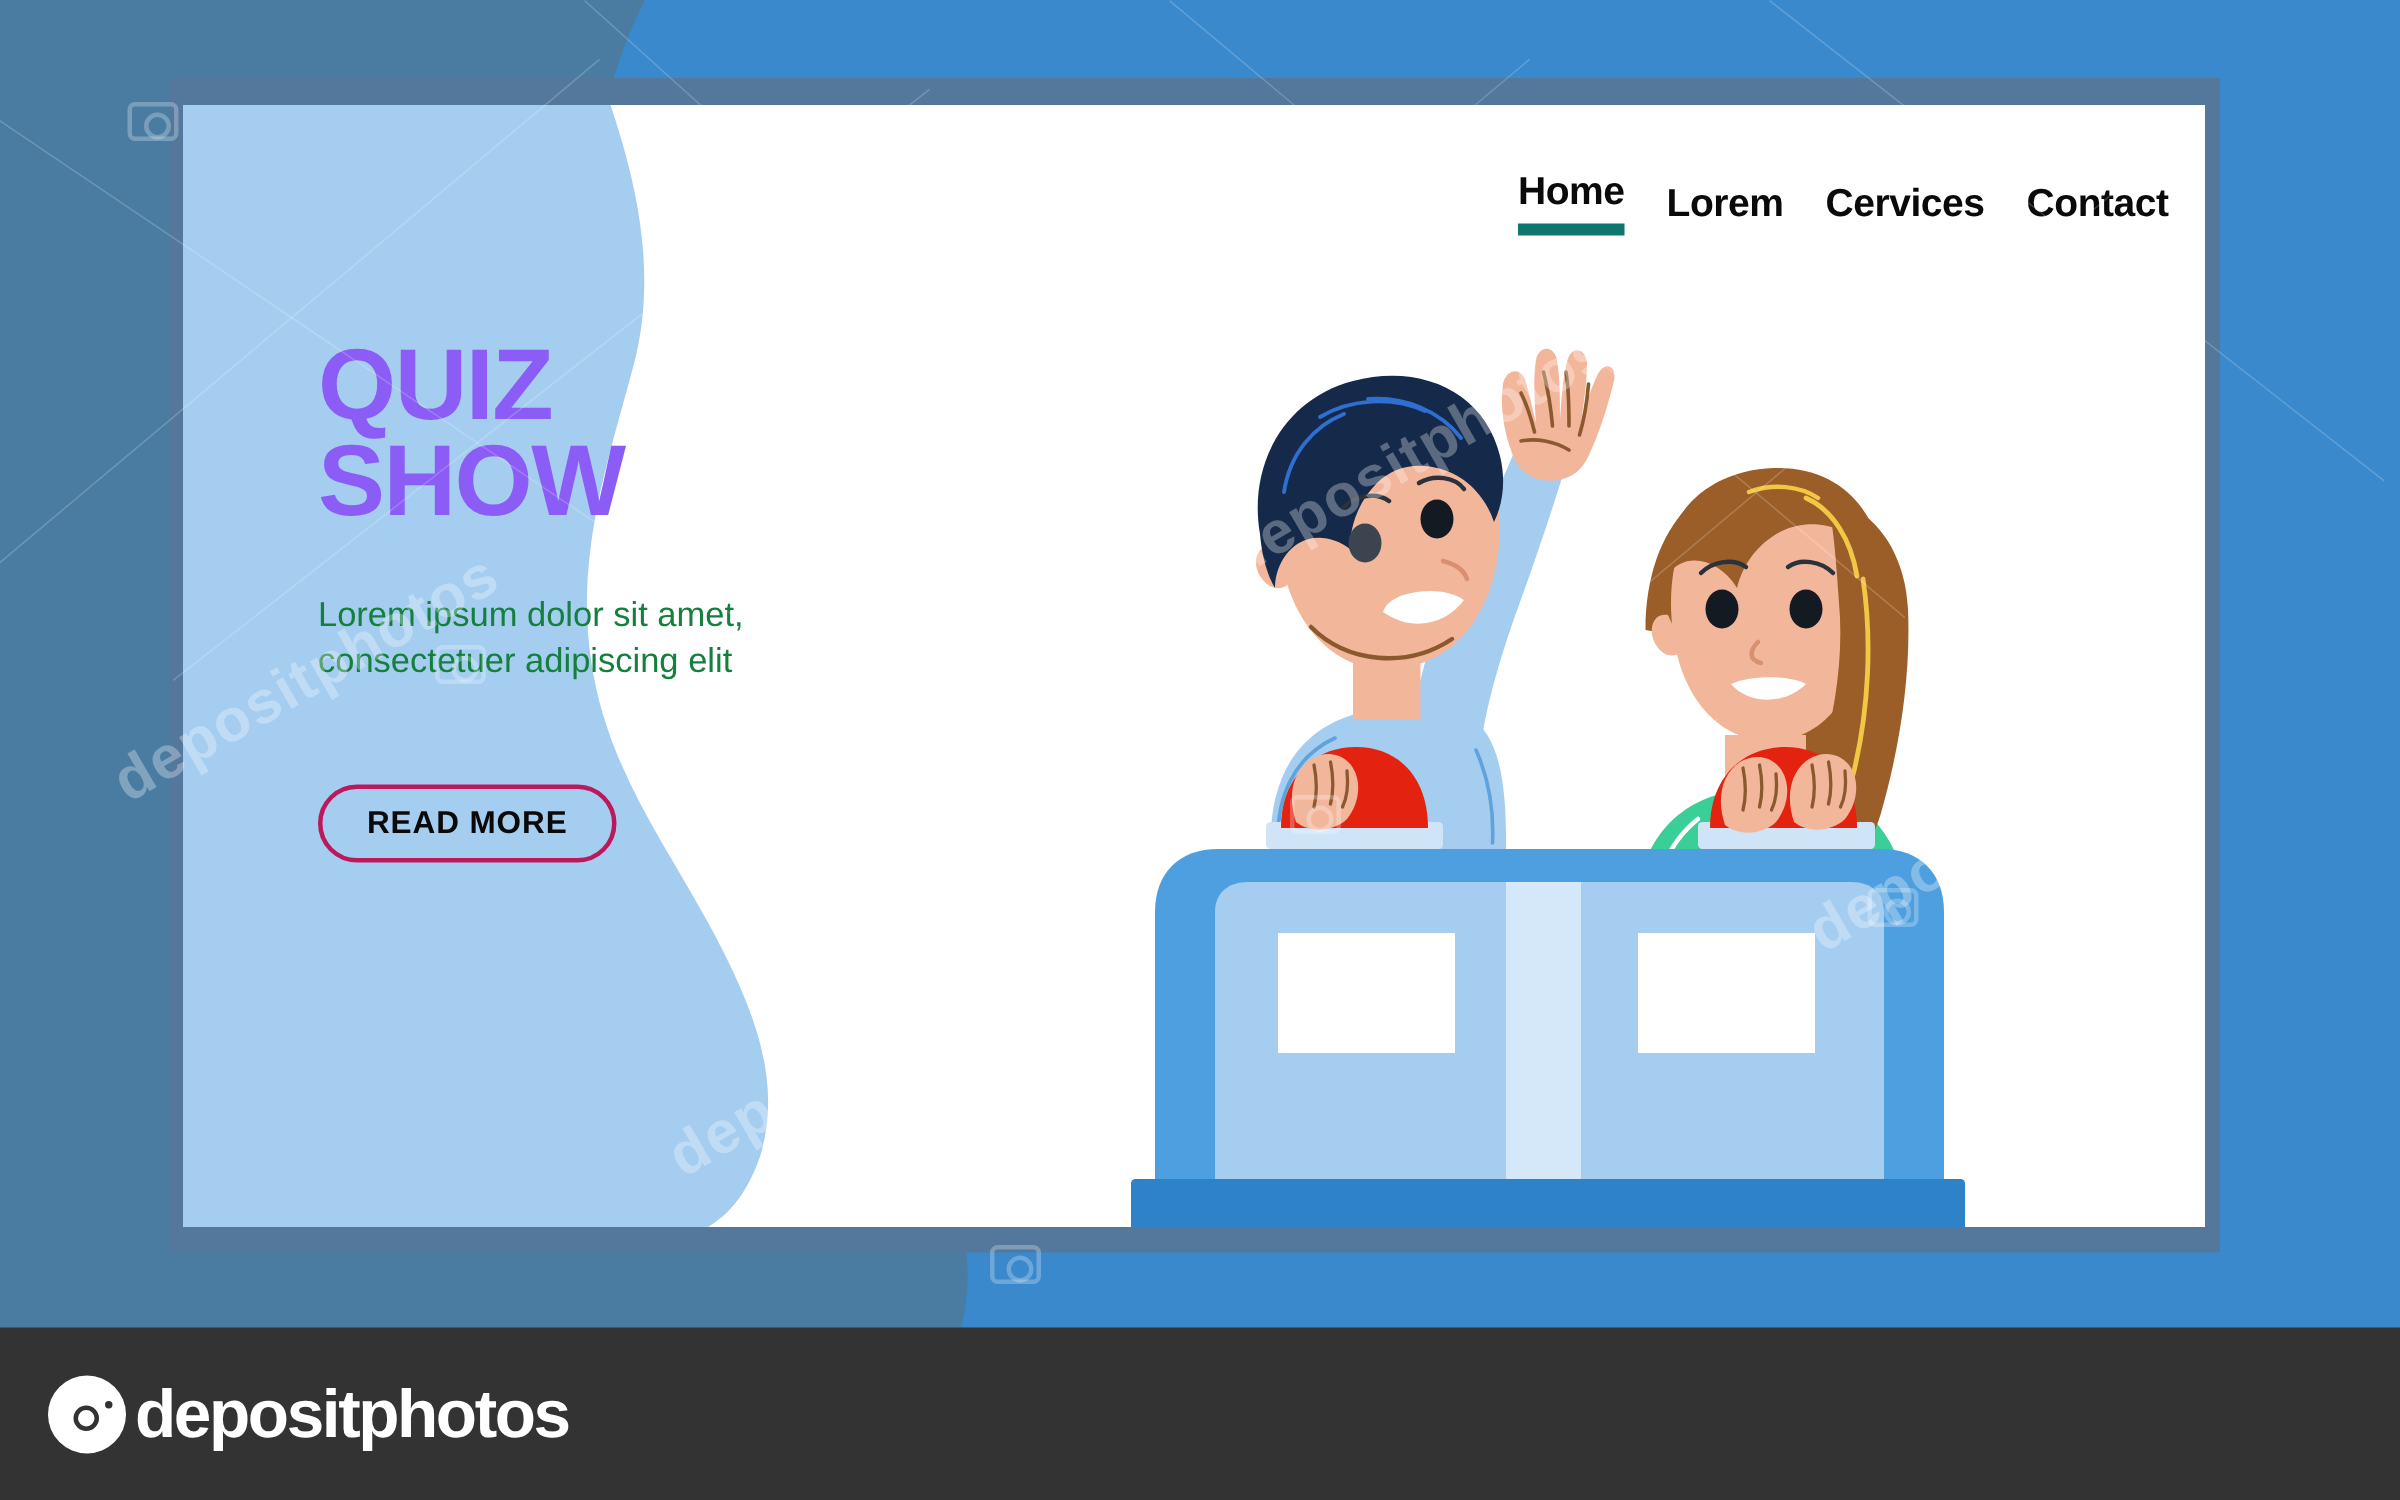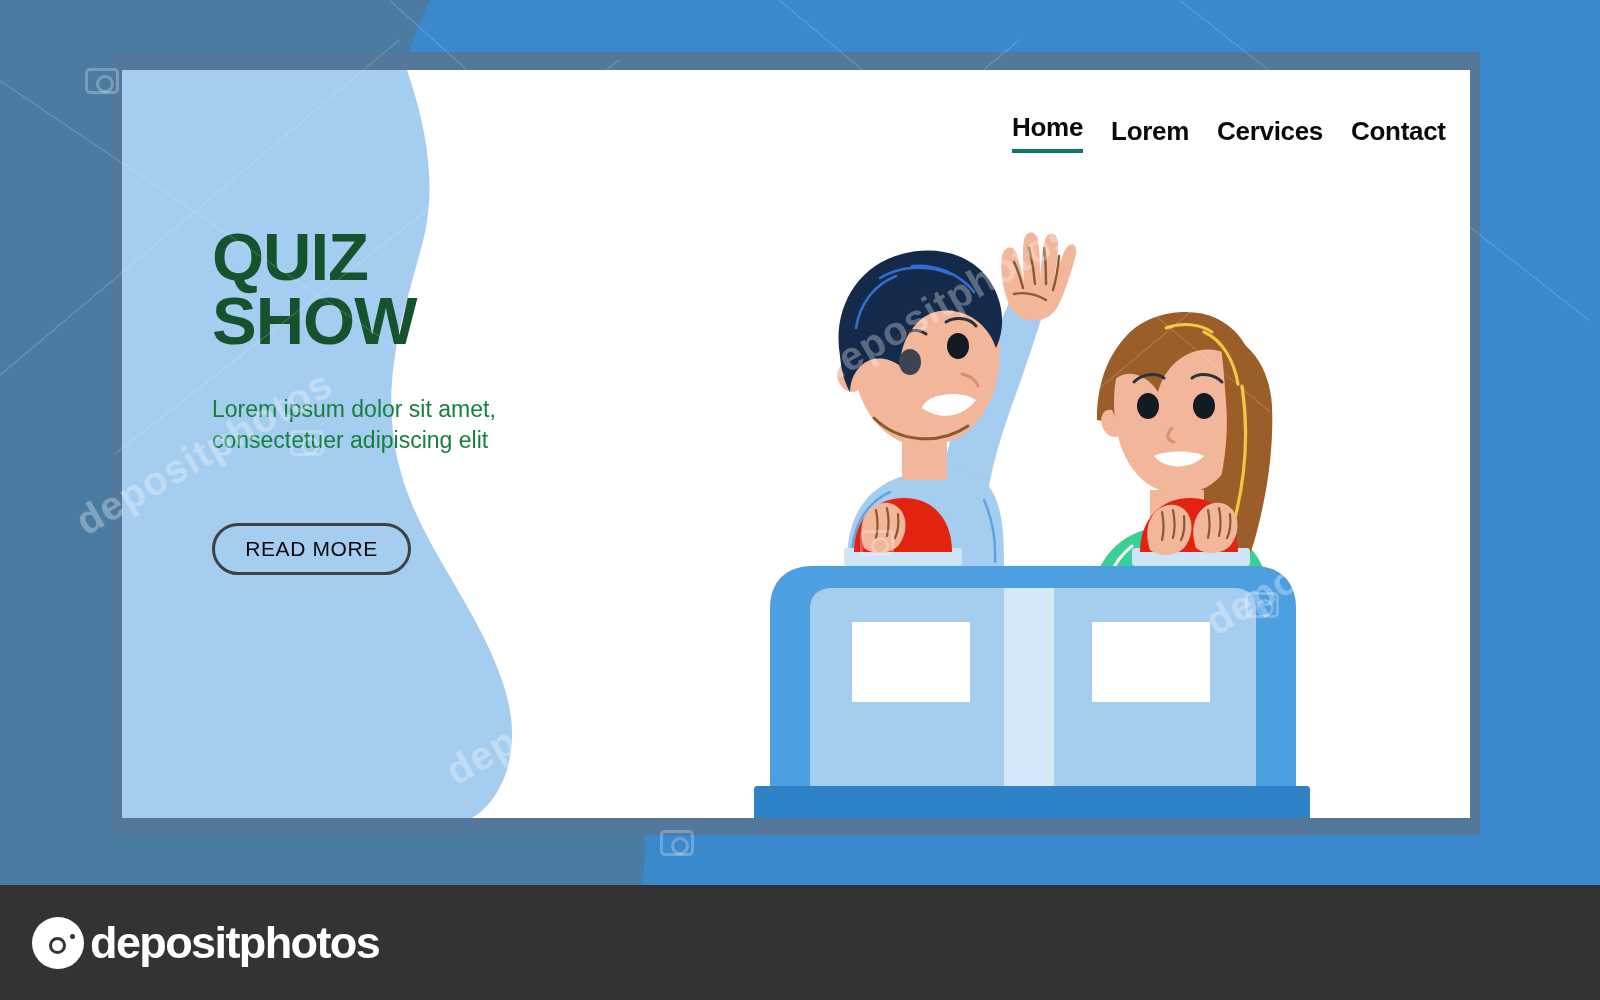--- a/index.html
+++ b/index.html
@@ -46,51 +46,51 @@
   }
   .nav-item {
     font-size:26px;
     font-weight:bold;
     color:#0A0A0A;
     letter-spacing:-0.3px;
     padding-bottom:6px;
     white-space:nowrap;
     cursor:pointer;
   }
-  .nav-item.active { border-bottom:4px solid #0f766e;text-align:right; }
+  .nav-item.active { border-bottom:8px solid #0f766e;text-align:right; }
 
   
   .hero { position:absolute; left:90px; top:155px; z-index:8; }
   .hero-title {
     font-size:67px;
     font-weight:bold;
     line-height:0.95;
-    color:#14532d;
+    color:#8b5cf6;
     letter-spacing:-1px;
   }
   .hero-title .l2 { display:block; }
   .hero-sub {
     margin-top:42px;
     font-size:23px;
     line-height:1.33;
     color:#15803d;
     max-width:380px;
   }
   .read-more {
     margin-top:68px;
     width:199px;
     height:52px;
-    border:3px solid #404040;
+    border:3px solid #be185d;
     border-radius:30px;
     background:transparent;
     display:flex;
     align-items:center;
     justify-content:center;
     font-size:21px;
-    font-weight:normal;
+    font-weight:bold;
     letter-spacing:0.6px;
     color:#0A0A0A;
     cursor:pointer;
   }
 
   
   .illustration {
     position:absolute;
     left:630px; top:100px;
     width:560px; height:660px;

